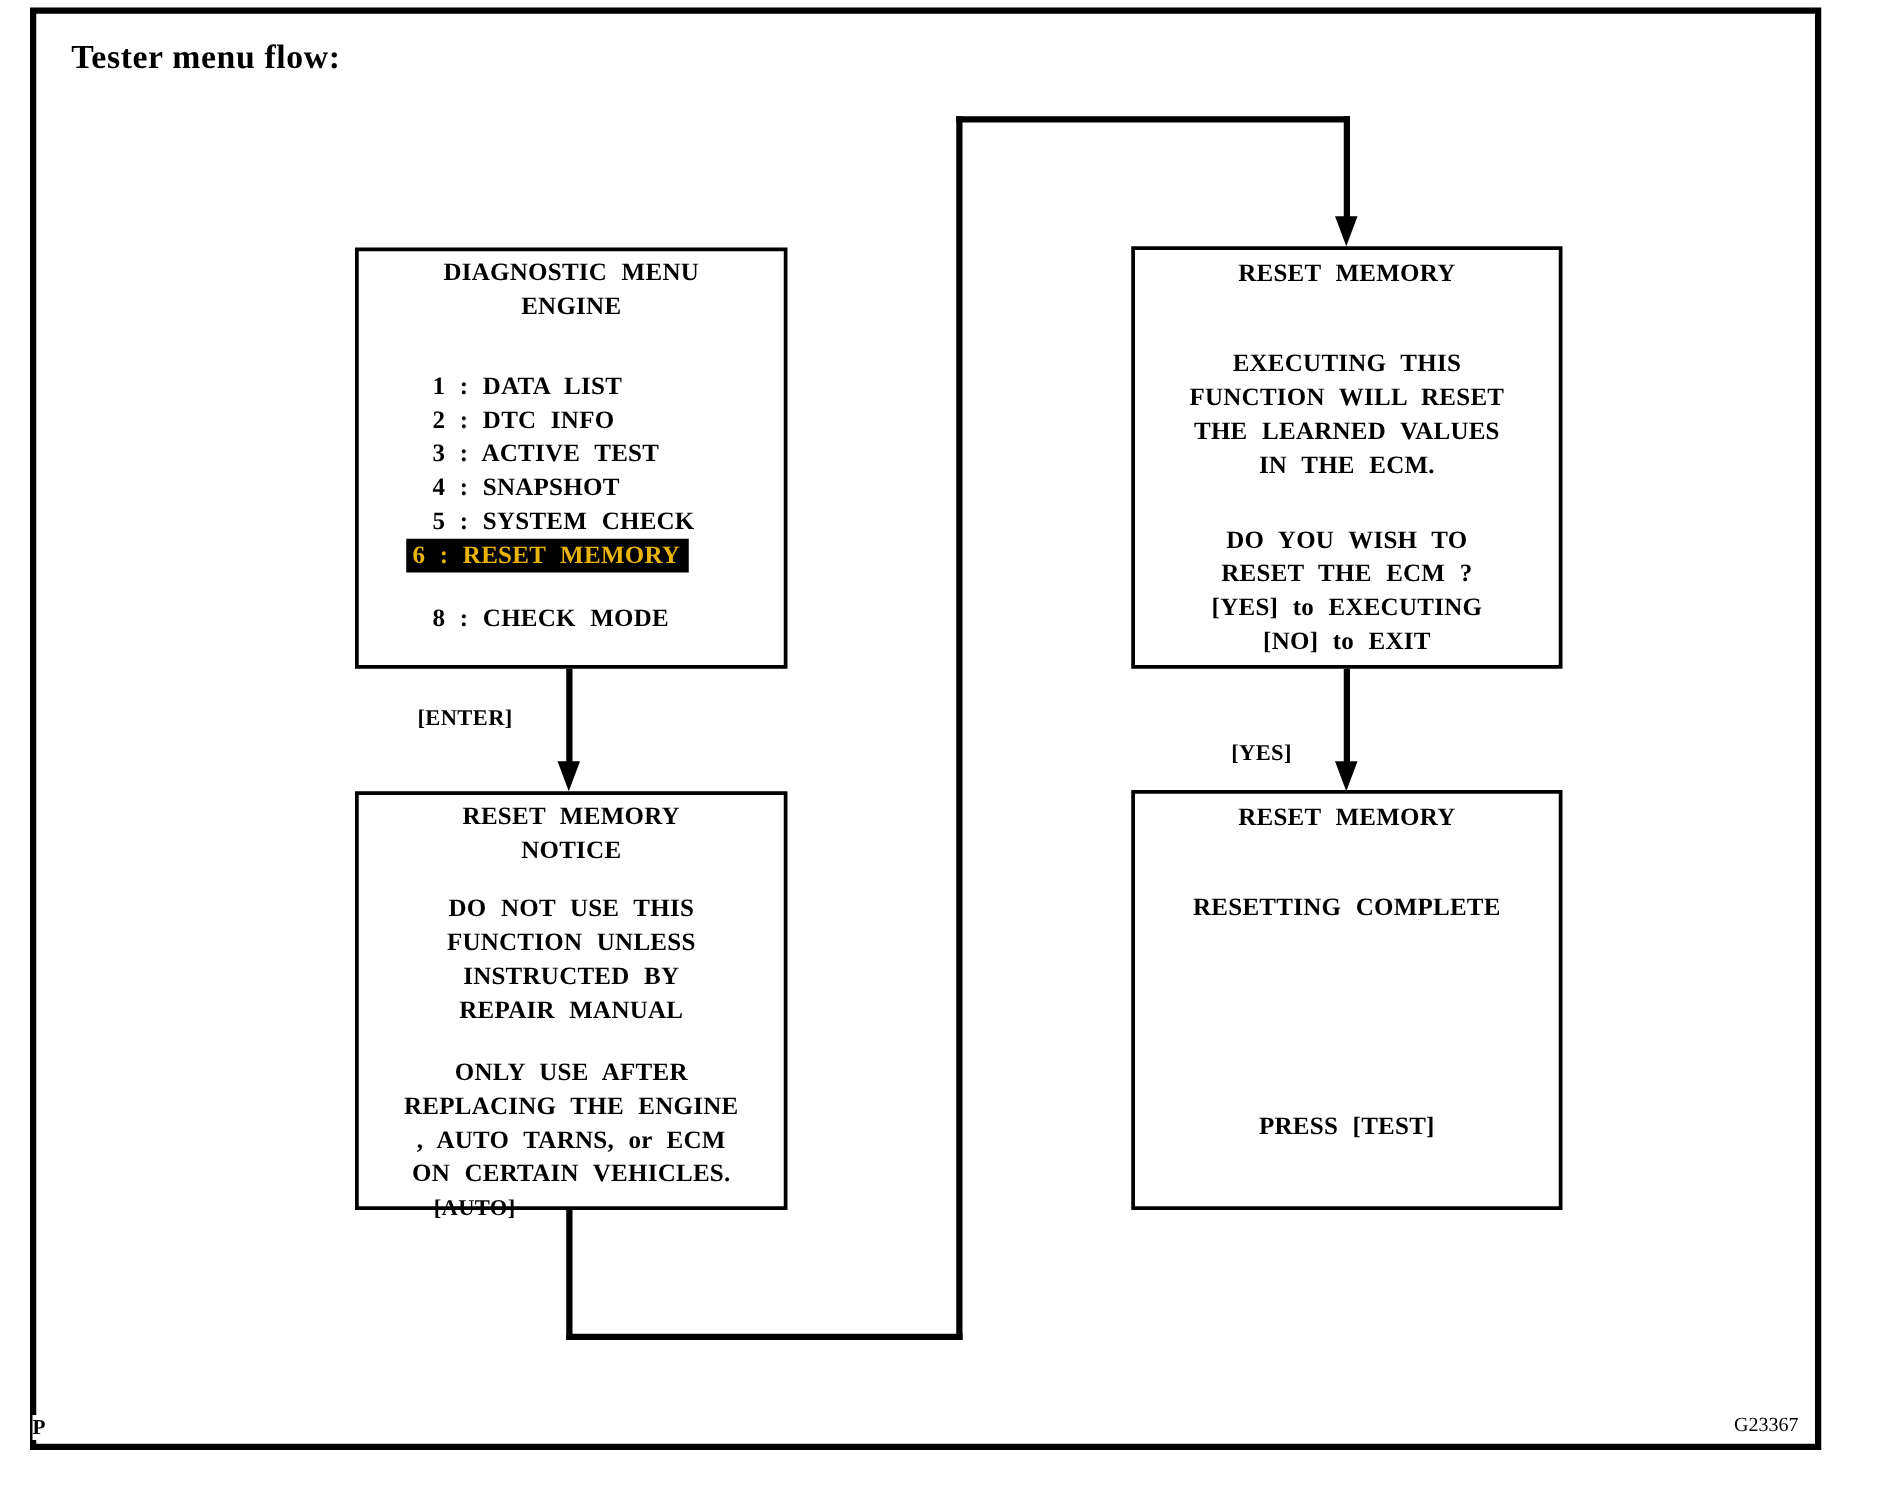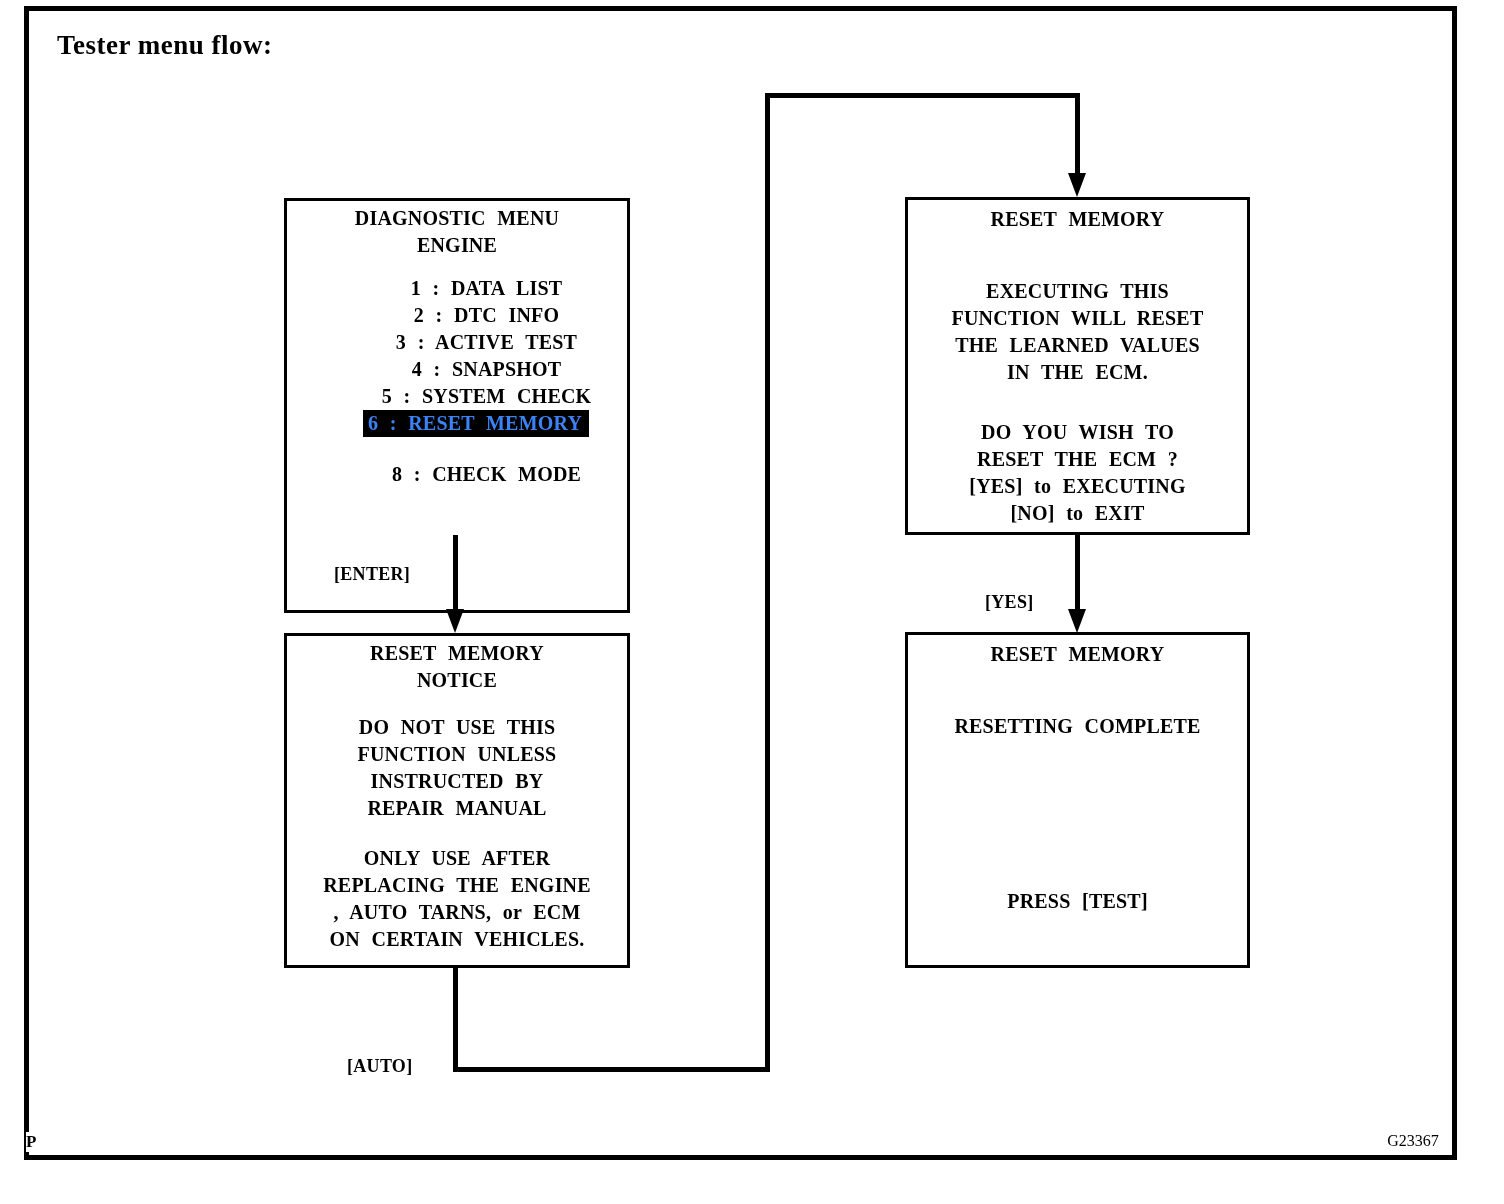--- a/index.html
+++ b/index.html
@@ -30,35 +30,35 @@
     box-sizing: border-box;
     border: 3px solid #000;
     background: #fff;
     font-weight: bold;
     font-size: 20px;
     line-height: 27px;
     word-spacing: 0.32em;
     letter-spacing: 0.2px;
     text-align: center;
   }
-  .box-diagnostic { left: 284px; top: 198px; width: 346px; height: 415px; padding-top: 4px; }
+  .box-diagnostic { left: 284px; top: 198px; width: 346px; height: 337px; padding-top: 4px; }
   .box-confirm    { left: 905px; top: 197px; width: 345px; height: 338px; padding-top: 6px; }
   .box-notice     { left: 284px; top: 633px; width: 346px; height: 335px; padding-top: 4px; }
   .box-complete   { left: 905px; top: 632px; width: 345px; height: 336px; padding-top: 6px; }
 
-  .menu-list { margin-top: 16px; text-align: center; }
+  .menu-list { margin-top: 37px; text-align: left; }
   .menu-item { padding-left: 59px; white-space: nowrap; }
   .menu-item-gap { margin-top: 24px; }
   .inverted-wrap { padding-left: 59px; }
   .inverted {
     display: inline-block;
     margin-left: -21px;
     padding: 0 7px 0 5px;
     background: #000;
-    color: #3b82f6;
+    color: #eab308;
   }
   .gap-lg { height: 45px; }
   .gap-md { height: 33px; }
   .gap-sm { height: 20px; }
   .gap-notice2 { height: 23px; }
   .gap-complete { height: 148px; }
 
   .vline, .hline { position: absolute; background: #000; }
   .arrow-head {
     position: absolute;
@@ -158,18 +158,18 @@
   <div class="vline" style="left:1075px; top:535px; width:5px; height:76px;"></div>
   <div class="arrow-head" style="left:1068px; top:609px;"></div>
   <div class="arrow-label" style="left:985px; top:592px;">[YES]</div>
 
   <div class="vline" style="left:453px; top:968px; width:5px; height:104px;"></div>
   <div class="hline" style="left:453px; top:1067px; width:317px; height:5px;"></div>
   <div class="vline" style="left:765px; top:93px; width:5px; height:979px;"></div>
   <div class="hline" style="left:765px; top:93px; width:315px; height:5px;"></div>
   <div class="vline" style="left:1075px; top:93px; width:5px; height:82px;"></div>
   <div class="arrow-head" style="left:1068px; top:173px;"></div>
-  <div class="arrow-label" style="left:347px; top:1056px;">[AUTO]</div>
+  <div class="arrow-label" style="left:347px; top:956px;">[AUTO]</div>
 
   <div class="corner-marker">P</div>
   <div class="figure-id">G23367</div>
 
 </div>
 
 </body></html>

